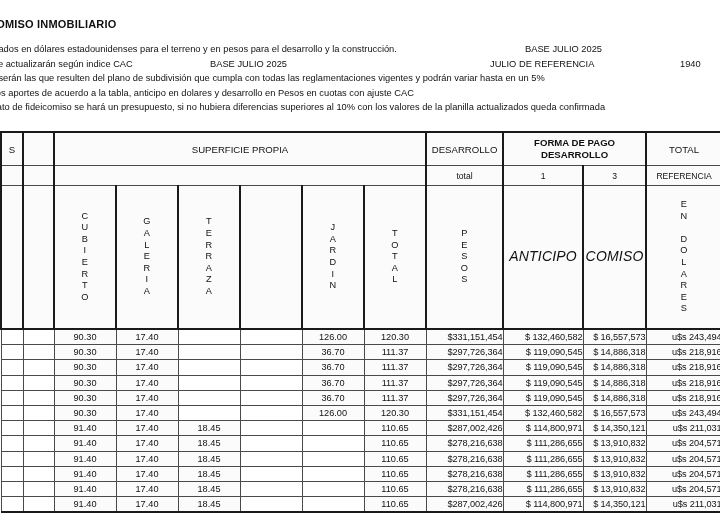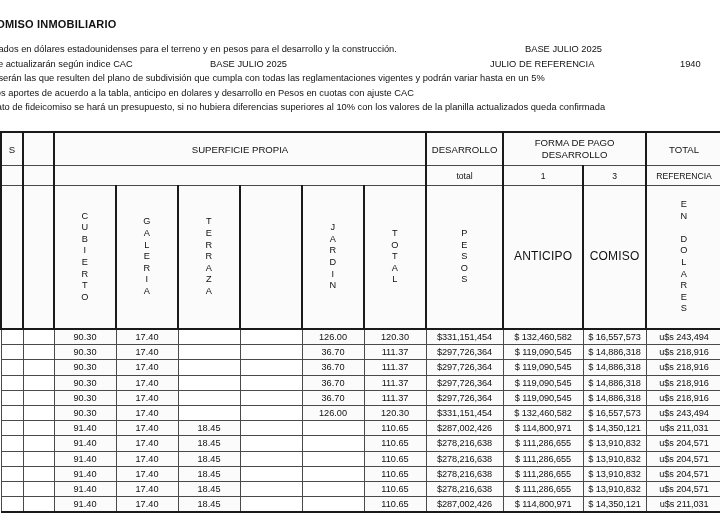--- a/index.html
+++ b/index.html
@@ -71,21 +71,21 @@
     overflow: hidden;
   }
   .grp-head {
     height: 32px;
     font-size: 9.6px;
     background: #fcfcfc;
     border-left: 2px solid #1a1a1a !important;
     border-right: 2px solid #1a1a1a !important;
     border-top: 2px solid #1a1a1a !important;
   }
-  .grp-head.two-line { line-height: 12px; }
+  .grp-head.two-line { line-height: 12px; font-weight: bold; }
   .sub-head {
     height: 19px;
     font-size: 8.6px;
     border-left: 2px solid #1a1a1a !important;
     border-right: 2px solid #1a1a1a !important;
   }
   .vert-head {
     height: 142px;
     border-left: 2px solid #1a1a1a !important;
     border-right: 2px solid #1a1a1a !important;
@@ -96,35 +96,36 @@
     display: flex;
     flex-direction: column;
     align-items: center;
     justify-content: center;
     height: 100%;
     font-size: 9.2px;
     line-height: 11.6px;
     letter-spacing: .3px;
   }
   .hword {
-    font-size: 12px;
+    font-size: 14px;
     letter-spacing: .2px;
+    font-style: italic;
   }
   td.data {
     height: 14.2px;
     font-size: 9.2px;
     border-top: 1px solid #8a8a8a;
     border-bottom: 1px solid #8a8a8a;
     border-left: 2px solid #1a1a1a;
     border-right: 2px solid #1a1a1a;
     background: #fdfdfd;
     white-space: nowrap;
   }
   td.data.num   { text-align: center; }
-  td.data.money { text-align: center; letter-spacing: -.1px; }
+  td.data.money { text-align: right; letter-spacing: -.1px; }
   td.data.blank { background: #ffffff; }
   tr.last-row td.data { border-bottom: 2px solid #1a1a1a; }
   tr.first-row td.data { border-top: 2px solid #1a1a1a; }
 </style>
 </head>
 <body>
 
 <div class="doc-head">
   <div class="doc-title">COMISO INMOBILIARIO</div>
   <div class="intro">

